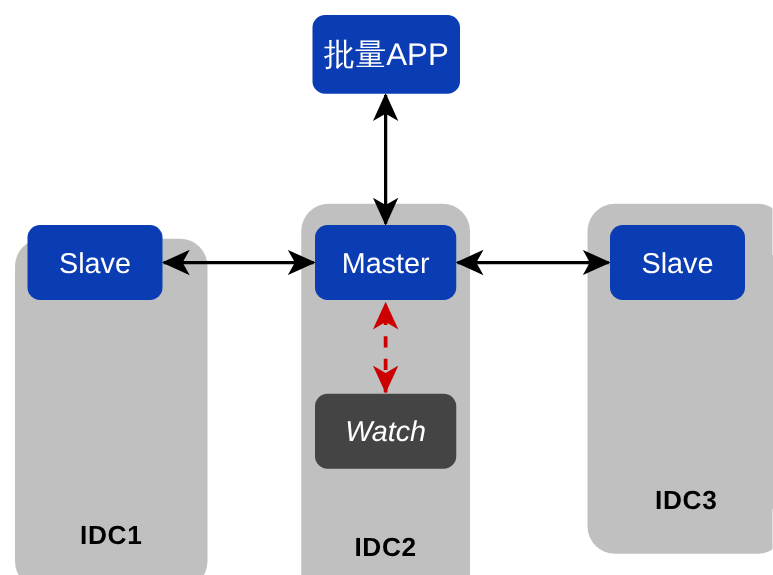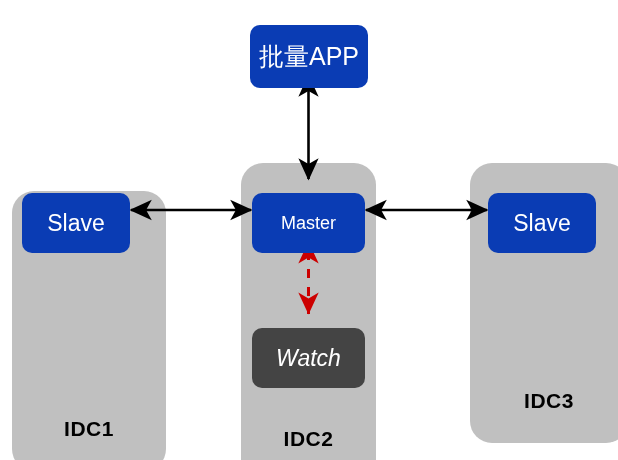--- a/index.html
+++ b/index.html
@@ -49,32 +49,31 @@
   
   .node-box {
     position: absolute;
     border-radius: 10px;
     display: flex;
     align-items: center;
     justify-content: center;
     color: #ffffff;
     box-sizing: border-box;
     text-align: left;
-    margin-top: 13px;
   }
   .node-blue { background: #0A3CB4; }
   .node-dark { background: #444444; }
 
   #node-batch-app {
     left: 250px; top: 12px; width: 118px; height: 63px;
     font-size: 25px;
   }
   #node-master {
     left: 252px; top: 180px; width: 113px; height: 60px;
-    font-size: 18px;
+    font-size: 23px;
   }
   #node-watch {
     left: 252px; top: 315px; width: 113px; height: 60px;
     font-size: 23px;
     font-style: italic;
   }
   #node-slave-1 {
     left: 22px; top: 180px; width: 108px; height: 60px;
     font-size: 23px;
   }

